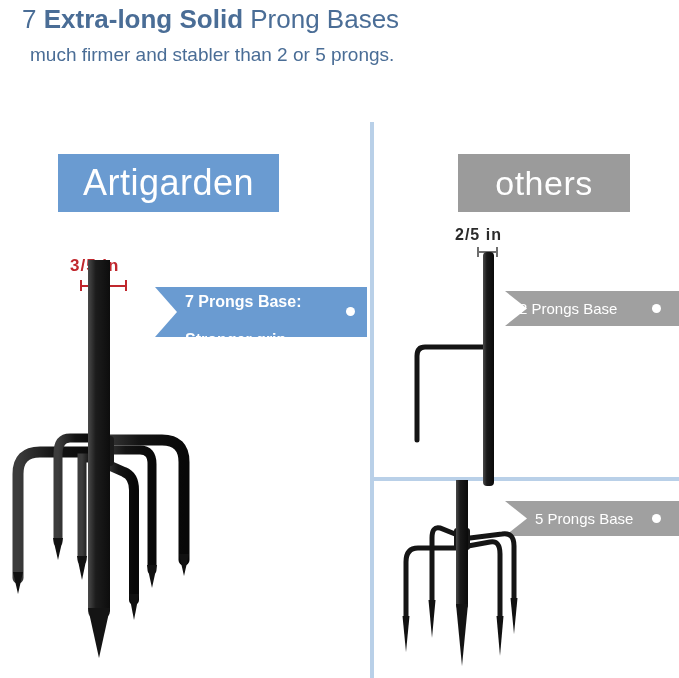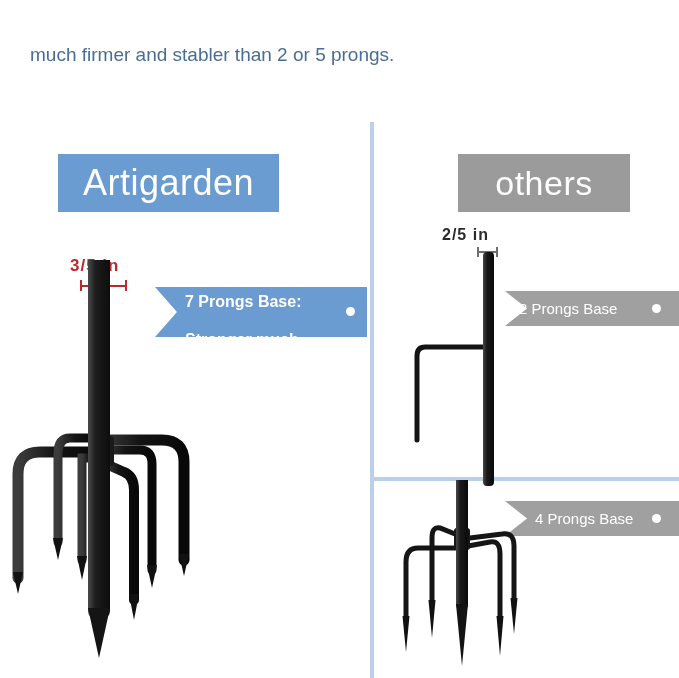--- a/index.html
+++ b/index.html
@@ -188,21 +188,21 @@
     white-space: nowrap;
   }
   #dim-label-35 {
     left: 70px;
     top: 256px;
     font-size: 17px;
     color: #c0272d;
     letter-spacing: 1px;
   }
   #dim-label-25 {
-    left: 442px;
+    left: 455px;
     top: 226px;
     font-size: 16px;
     color: #2b2b2b;
     letter-spacing: 1px;
   }
   .dim-bar { position: absolute; }
   .dim-bar .bar-line {
     position: absolute;
     left: 0;
     top: 50%;
@@ -228,20 +228,21 @@
   .product-svg { position: absolute; }
   #svg-7prong { left: 0px; top: 260px; width: 230px; height: 400px; }
   #svg-2prong { left: 395px; top: 250px; width: 130px; height: 240px; }
   #svg-5prong { left: 390px; top: 480px; width: 210px; height: 198px; }
 </style>
 </head>
 <body>
 
 <div id="page">
 
+  <div id="header-title"><span>7 </span><span class="bold">Extra-long Solid</span><span> Prong Bases</span></div>
 
   <div id="header-subtitle">much firmer and stabler than 2 or 5 prongs.</div>
 
   <div class="divider-v"></div>
   <div class="divider-h"></div>
 
   <div class="label-box" id="brand-others">others</div>
 
   <div class="label-box" id="brand-artigarden">Artigarden</div>
 
@@ -257,38 +258,38 @@
     <div class="bar-line"></div>
     <div class="cap left"></div>
     <div class="cap right"></div>
   </div>
 
   <div class="ribbon" id="ribbon-7prong">
     <div class="ribbon-body">
       <div class="notch"></div>
       <div class="ribbon-text">
         <span>7 Prongs Base:</span><br>
-        <span>Stronger much</span>
+        <span>Stronger grip</span>
       </div>
       <div class="ribbon-dot"></div>
     </div>
   </div>
 
   <div class="ribbon" id="ribbon-2prong">
     <div class="ribbon-body">
       <div class="notch"></div>
       <div class="ribbon-text">2 Prongs Base</div>
       <div class="ribbon-dot"></div>
     </div>
   </div>
 
   <div class="ribbon" id="ribbon-5prong">
     <div class="ribbon-body">
       <div class="notch"></div>
-      <div class="ribbon-text">4 Prongs Base</div>
+      <div class="ribbon-text">5 Prongs Base</div>
       <div class="ribbon-dot"></div>
     </div>
   </div>
 
   <svg class="product-svg" id="svg-7prong" viewBox="0 0 230 400">
     <defs>
       <linearGradient id="shaftGrad7" x1="0" y1="0" x2="1" y2="0">
         <stop offset="0%" stop-color="#4a4a4a"></stop>
         <stop offset="35%" stop-color="#1c1c1c"></stop>
         <stop offset="100%" stop-color="#0d0d0d"></stop>

